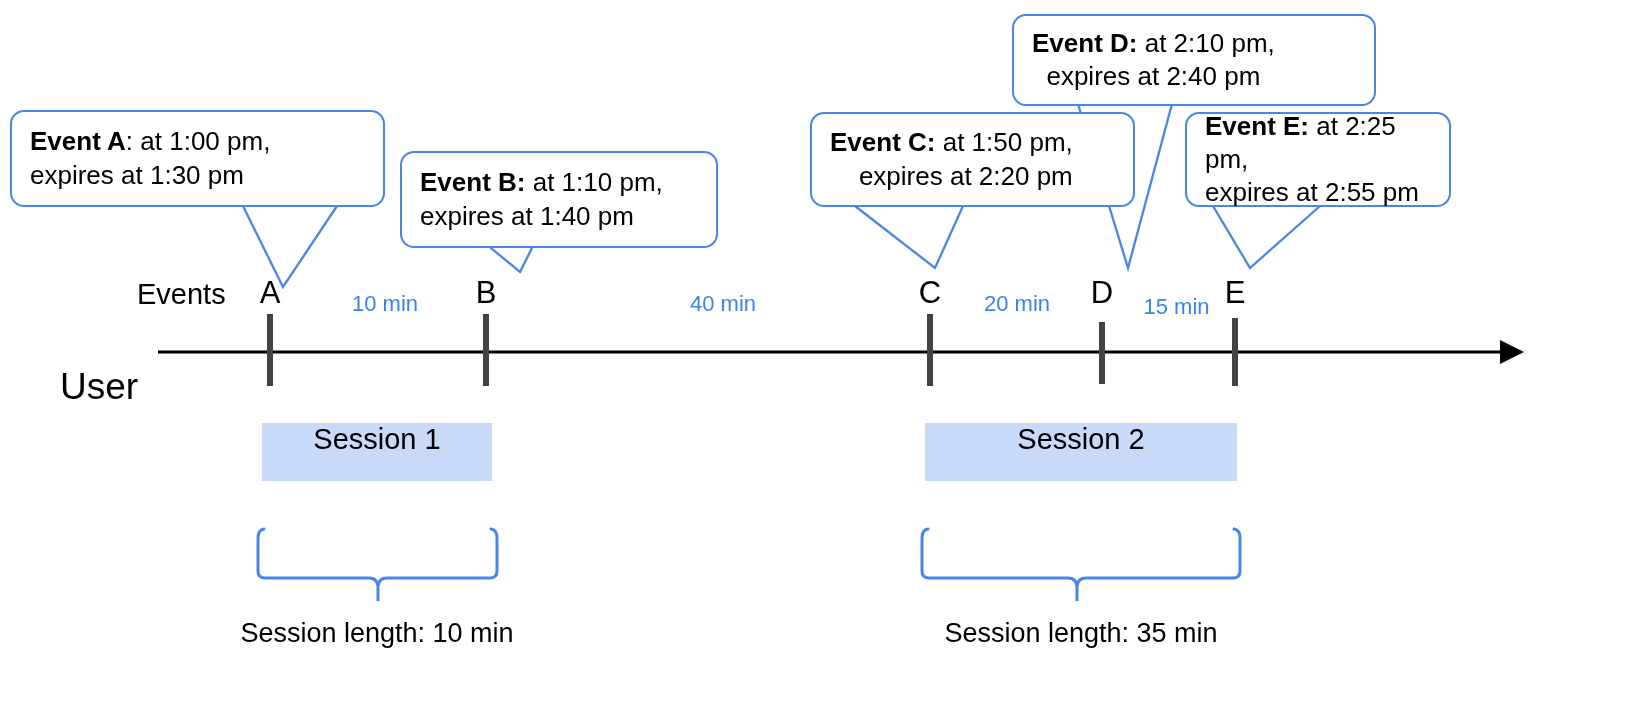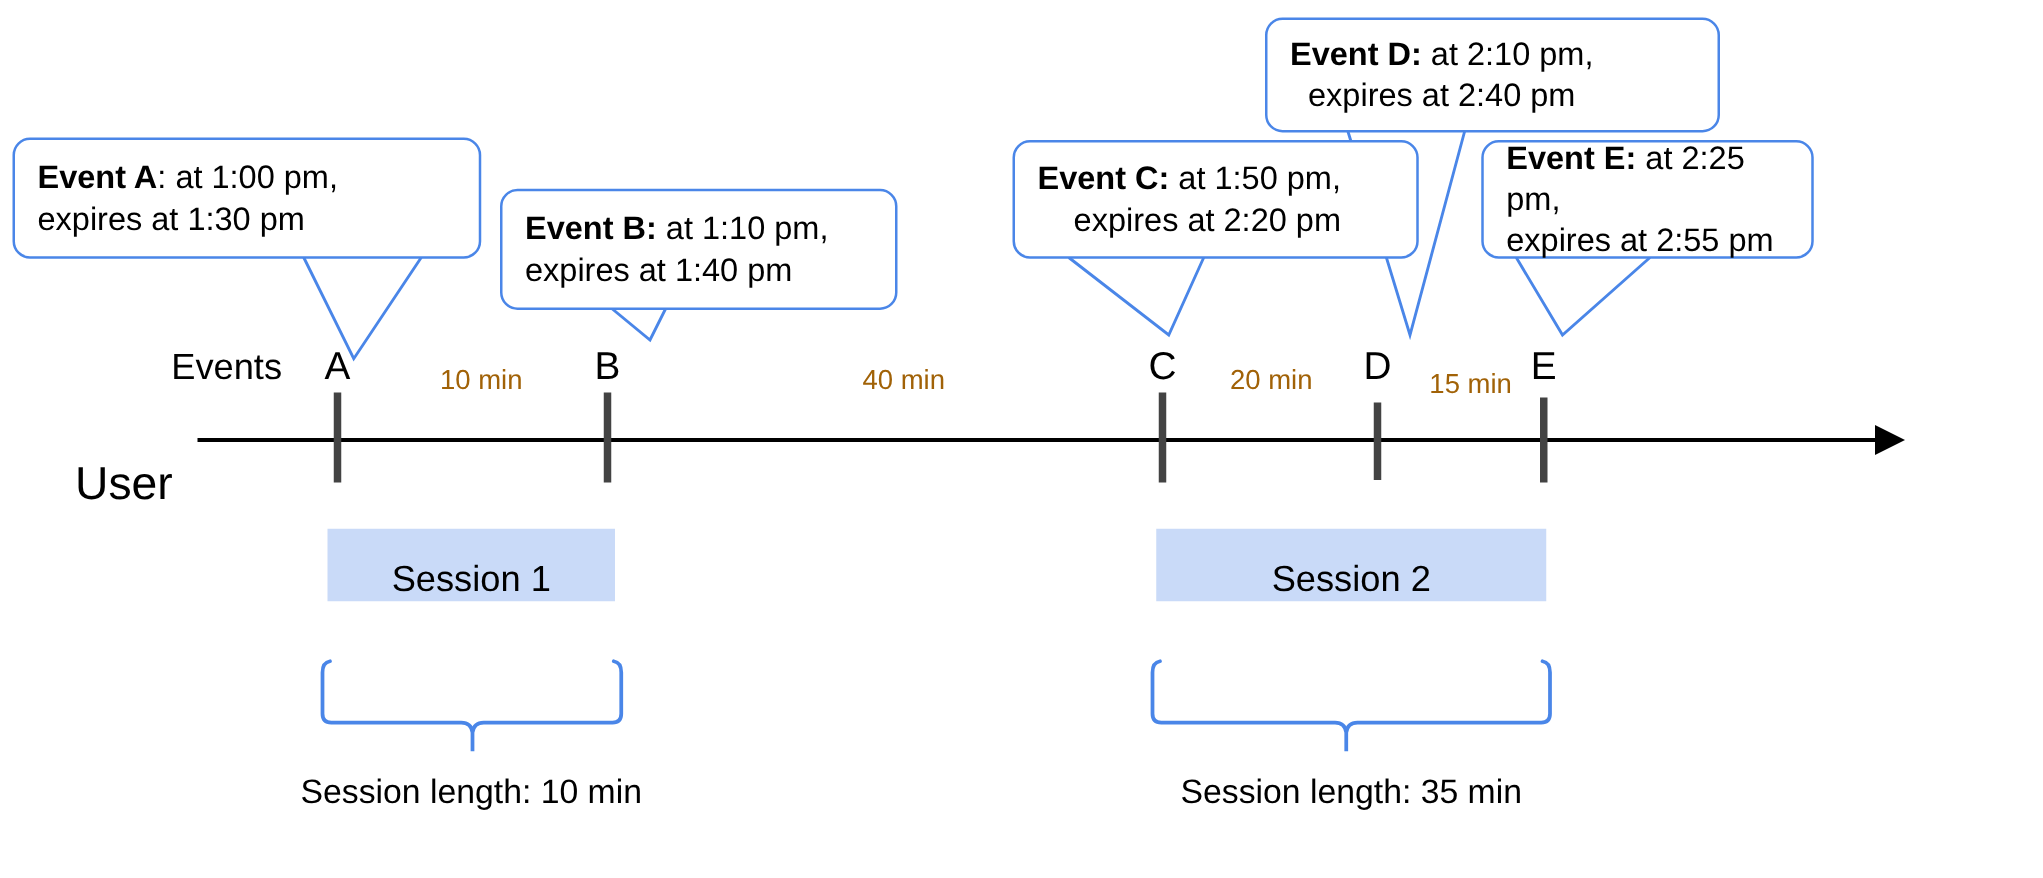--- a/index.html
+++ b/index.html
@@ -68,38 +68,38 @@
     position: absolute;
     font-size: 31px;
     color: #000000;
     white-space: nowrap;
     text-align: center;
     z-index: 6;
   }
   .gap-label {
     position: absolute;
     font-size: 22px;
-    color: #a16207;
+    color: #3b82f6;
     white-space: nowrap;
     text-align: center;
     z-index: 6;
   }
   
   .tick {
     position: absolute;
     width: 6px;
     background: #434343;
     z-index: 4;
   }
   
   .session-bar {
     position: absolute;
     background: #c9daf8;
     display: flex;
-    align-items: flex-end;
+    align-items: flex-start;
     justify-content: center;
     z-index: 3;
   }
   .session-bar span {
     font-size: 29px;
     color: #000000;
     white-space: nowrap;
   }
   
   .length-label {

